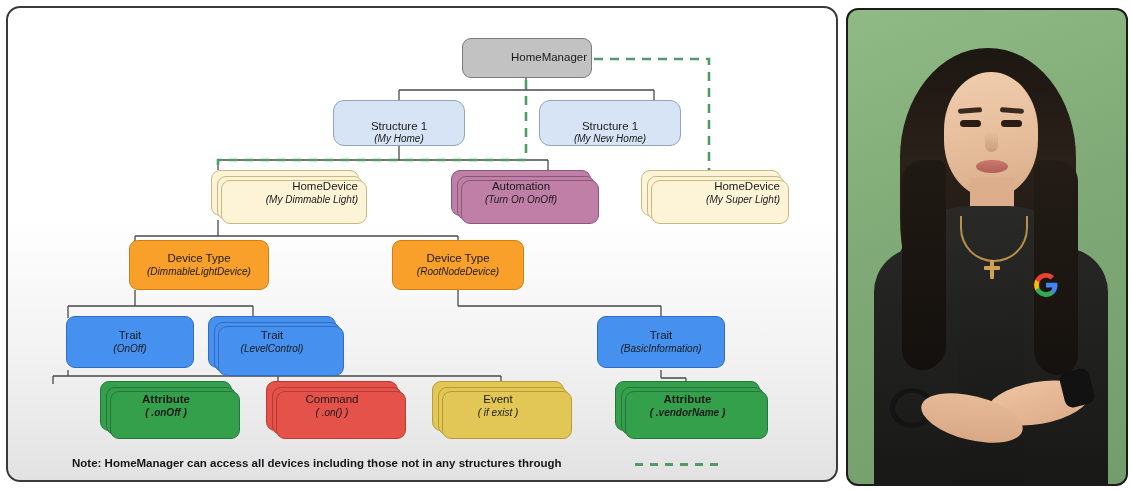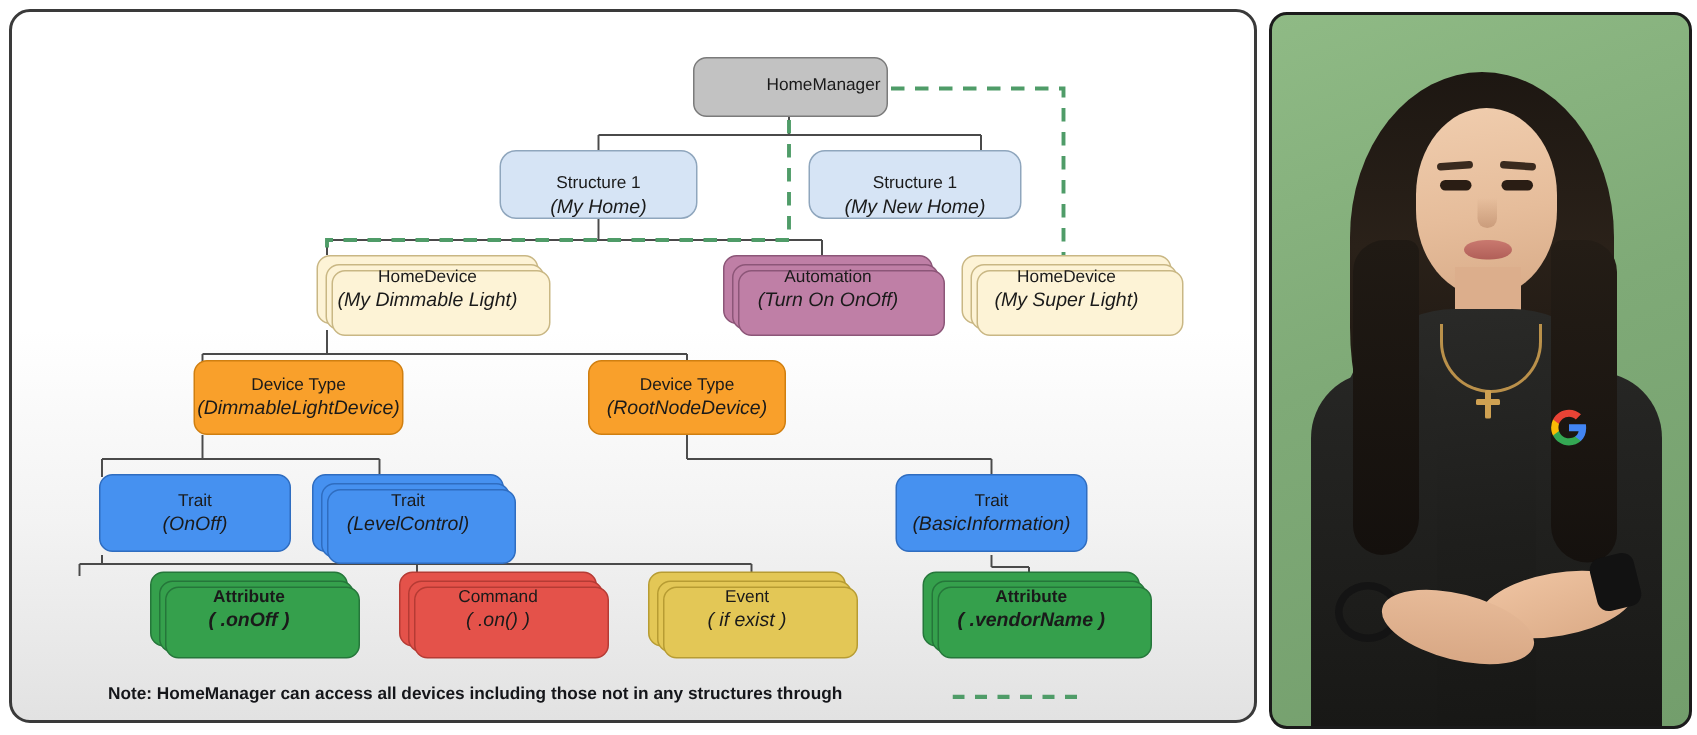--- a/index.html
+++ b/index.html
@@ -16,34 +16,34 @@
   }
 
   
   .node{
     position:absolute;box-sizing:border-box;
     display:flex;flex-direction:column;align-items:center;justify-content:center;
     text-align:center;line-height:1.18;color:#1a1a1a;
     border-radius:9px;z-index:4;
   }
   .node .l1{font-size:11.5px;}
-  .node .l2{font-size:13px;font-style:italic;}
+  .node .l2{font-size:10px;font-style:italic;}
 
   
   .stack::before,.stack::after{
     content:"";position:absolute;border-radius:9px;z-index:-1;
     box-sizing:border-box;
   }
   .stack::before{left:5px;top:5px;right:-5px;bottom:-5px;}
   .stack::after{left:9px;top:9px;right:-9px;bottom:-9px;}
 
   
   .c-gray  {background:#c2c2c2;border:1.3px solid #7b7b7b;padding-left:44px;}
   .c-blue  {background:#d6e4f5;border:1.3px solid #8fa6bd;justify-content:flex-end;}
-  .c-cream {background:#fdf3d6;border:1.3px solid #c9b784;}
+  .c-cream {background:#fdf3d6;border:1.3px solid #c9b784;align-items:flex-end;}
   .c-cream.stack::before,.c-cream.stack::after{background:#fdf3d6;border:1.3px solid #c9b784;}
   .c-plum  {background:#bf7fa6;border:1.3px solid #8c5678;}
   .c-plum.stack::before,.c-plum.stack::after{background:#bf7fa6;border:1.3px solid #8c5678;}
   .c-orange{background:#f9a02b;border:1.3px solid #d07f10;}
   .c-blue2 {background:#4691f0;border:1.3px solid #2f6dc0;}
   .c-blue2.stack::before,.c-blue2.stack::after{background:#4691f0;border:1.3px solid #2f6dc0;}
   .c-green {background:#35a04c;border:1.3px solid #25763a;font-weight:bold;}
   .c-green.stack::before,.c-green.stack::after{background:#35a04c;border:1.3px solid #25763a;}
   .c-red   {background:#e4524a;border:1.3px solid #b53b34;}
   .c-red.stack::before,.c-red.stack::after{background:#e4524a;border:1.3px solid #b53b34;}
@@ -157,21 +157,21 @@
     <div class="node c-blue" style="left:531px;top:92px;width:142px;height:46px;border-radius:11px;">
       <span class="l1">Structure 1</span>
       <span class="l2">(My New Home)</span>
     </div>
 
     <div class="node c-cream stack" style="left:203px;top:162px;width:148px;height:46px;">
       <span class="l1">HomeDevice</span>
       <span class="l2">(My Dimmable Light)</span>
     </div>
 
-    <div class="node c-plum stack" style="left:474px;top:162px;width:140px;height:46px;">
+    <div class="node c-plum stack" style="left:443px;top:162px;width:140px;height:46px;">
       <span class="l1">Automation</span>
       <span class="l2">(Turn On OnOff)</span>
     </div>
 
     <div class="node c-cream stack" style="left:633px;top:162px;width:140px;height:46px;">
       <span class="l1">HomeDevice</span>
       <span class="l2">(My Super Light)</span>
     </div>
 
     <div class="node c-orange" style="left:121px;top:232px;width:140px;height:50px;">

